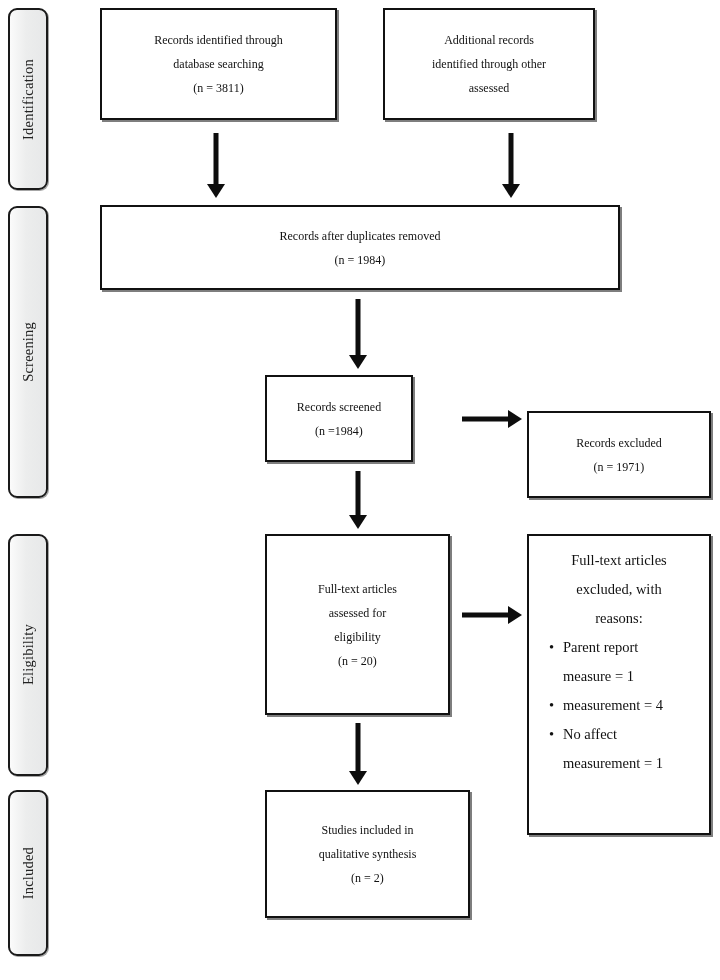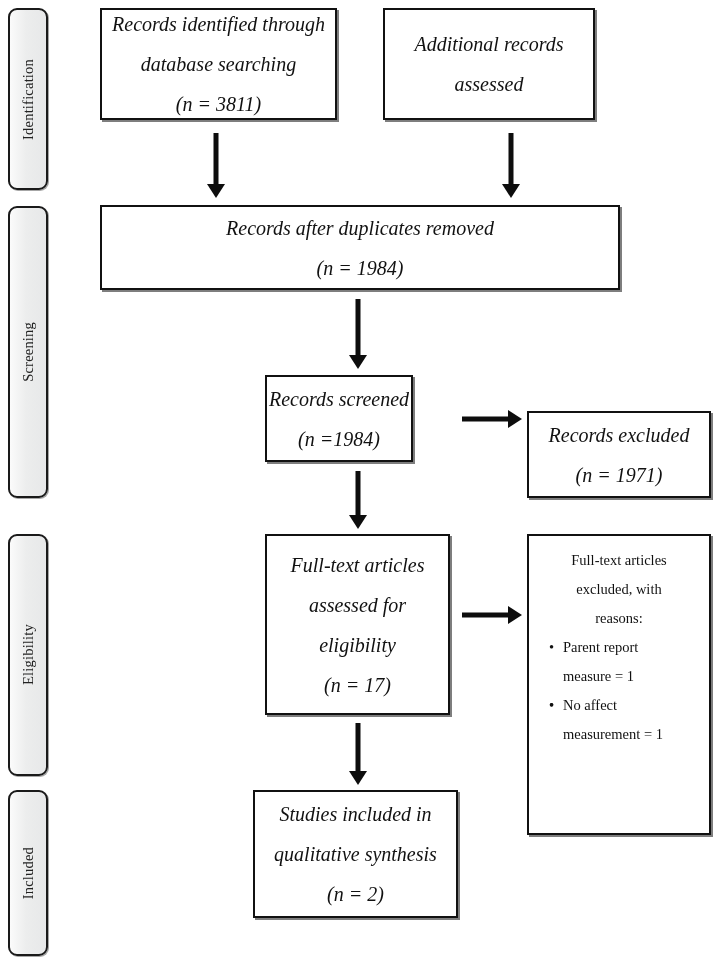--- a/index.html
+++ b/index.html
@@ -47,24 +47,23 @@
     box-shadow: 2px 2px 0 rgba(20,20,20,0.55);
     display: flex;
     flex-direction: column;
     align-items: center;
     justify-content: center;
     text-align: center;
     padding: 6px 8px;
   }
   .flow-box .line {
     display: block;
-    font-size: 20px;
-    line-height: 2.0;
-    white-space: nowrap;
-    font-style: italic;
+    font-size: 12px;
+    line-height: 2.0;
+    white-space: nowrap;
   }
 
   
   .reasons-box {
     position: absolute;
     box-sizing: border-box;
     border: 2.5px solid #111111;
     background: #ffffff;
     box-shadow: 2px 2px 0 rgba(20,20,20,0.55);
     display: flex;
@@ -173,20 +172,21 @@
   </div>
 
   <div class="flow-box" style="left:100px; top:8px; width:237px; height:112px;">
     <span class="line">Records identified through</span>
     <span class="line">database searching</span>
     <span class="line">(n = 3811)</span>
   </div>
 
   <div class="flow-box" style="left:383px; top:8px; width:212px; height:112px;">
     <span class="line">Additional records</span>
+    <span class="line">identified through other</span>
     <span class="line">assessed</span>
   </div>
 
   <div class="arrow-down" style="left:205px; top:133px; width:22px; height:65px;">
     <div class="shaft" style="height:53px;"></div>
     <div class="head"></div>
   </div>
 
   <div class="arrow-down" style="left:500px; top:133px; width:22px; height:65px;">
     <div class="shaft" style="height:53px;"></div>
@@ -220,53 +220,54 @@
 
   <div class="arrow-down" style="left:347px; top:471px; width:22px; height:58px;">
     <div class="shaft" style="height:46px;"></div>
     <div class="head"></div>
   </div>
 
   <div class="flow-box" style="left:265px; top:534px; width:185px; height:181px;">
     <span class="line">Full-text articles</span>
     <span class="line">assessed for</span>
     <span class="line">eligibility</span>
-    <span class="line">(n = 17)</span>
+    <span class="line">(n = 20)</span>
   </div>
 
   <div class="arrow-right" style="left:462px; top:605px; width:60px; height:20px;">
     <div class="shaft" style="width:48px;"></div>
     <div class="head"></div>
   </div>
 
   <div class="reasons-box" style="left:527px; top:534px; width:184px; height:301px;">
     <span class="head-line">Full-text articles</span>
     <span class="head-line">excluded, with</span>
     <span class="head-line">reasons:</span>
     <ul class="reasons-list">
       <li>
         <span class="bullet-dot">•</span>
         <span class="r-line">Parent report</span>
         <span class="r-line">measure = 1</span>
       </li>
       <li>
         <span class="bullet-dot">•</span>
+        <span class="r-line">measurement = 4</span>
       </li>
       <li>
         <span class="bullet-dot">•</span>
         <span class="r-line">No affect</span>
         <span class="r-line">measurement = 1</span>
       </li>
     </ul>
   </div>
 
   <div class="arrow-down" style="left:347px; top:723px; width:22px; height:62px;">
     <div class="shaft" style="height:50px;"></div>
     <div class="head"></div>
   </div>
 
-  <div class="flow-box" style="left:253px; top:790px; width:205px; height:128px;">
+  <div class="flow-box" style="left:265px; top:790px; width:205px; height:128px;">
     <span class="line">Studies included in</span>
     <span class="line">qualitative synthesis</span>
     <span class="line">(n = 2)</span>
   </div>
 
 </div>
 
 </body></html>

